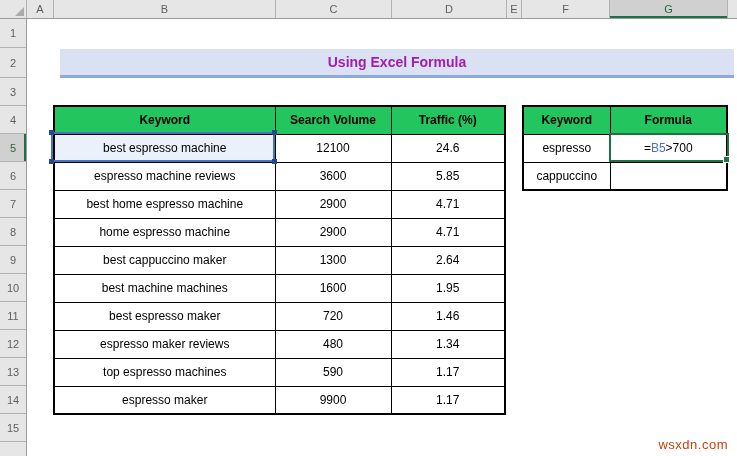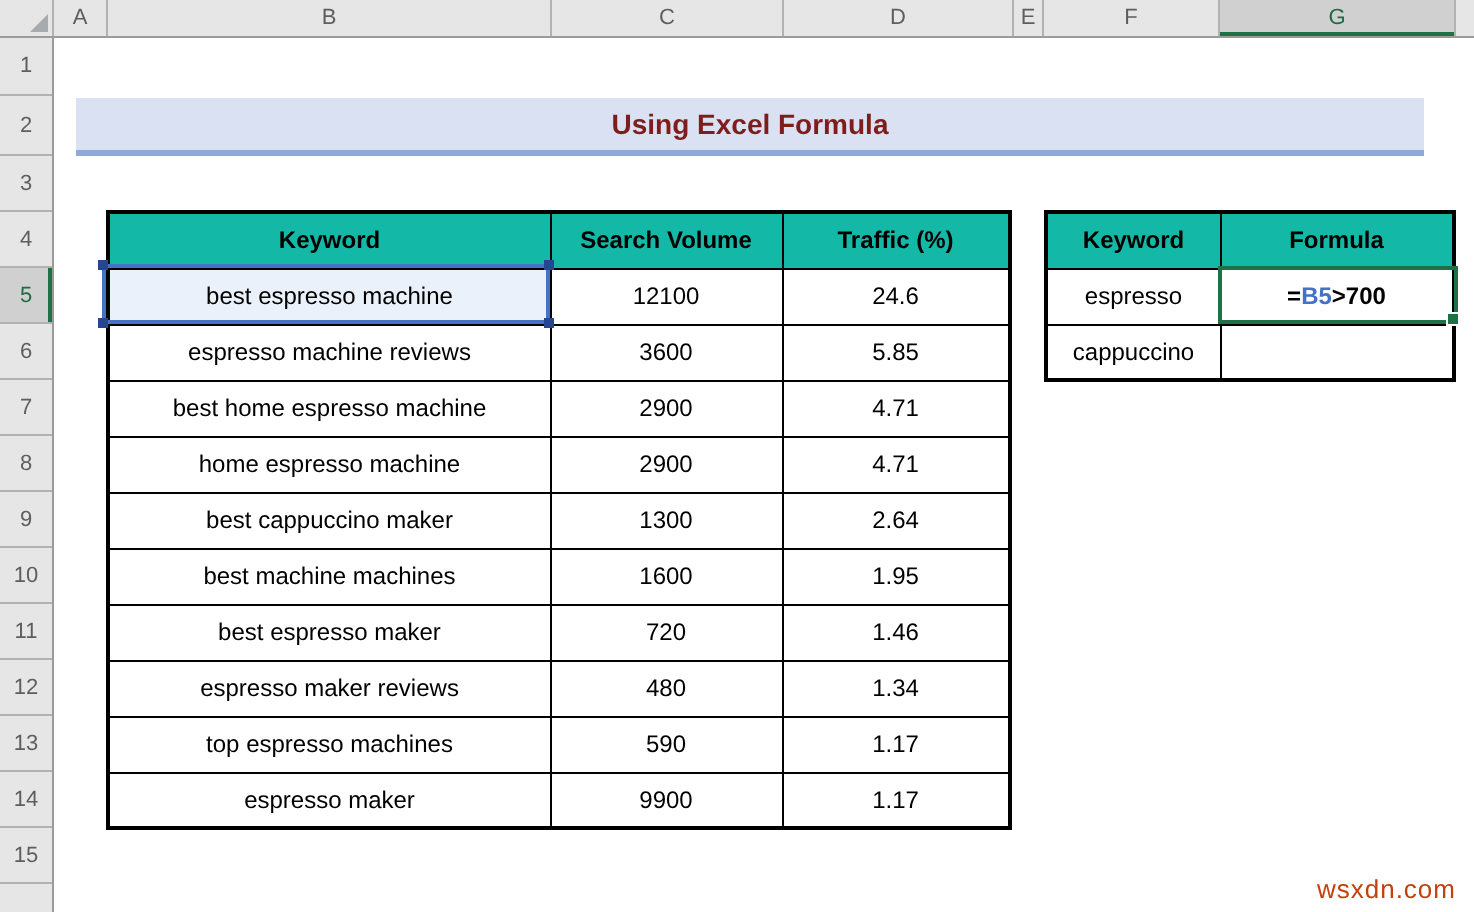--- a/index.html
+++ b/index.html
@@ -17,33 +17,33 @@
   .col-hdr.active{background:#D0D0D0;box-shadow:inset 0 -2px 0 #1E7145;color:#1E6B41;}
   .corner{position:absolute;left:0;top:0;width:27px;height:18px;background:#E6E6E6;border-right:1px solid #B2B2B2;box-sizing:border-box;}
   .corner .tri{position:absolute;right:2px;bottom:2px;width:0;height:0;
     border-left:9px solid transparent;border-bottom:9px solid #A8ABAD;}
   .row-strip{position:absolute;left:0;top:19px;width:27px;height:437px;background:#E6E6E6;border-right:1px solid #9B9B9B;box-sizing:border-box;}
   .row-hdr{position:absolute;left:0;width:26px;box-sizing:border-box;
     border-bottom:1px solid #B2B2B2;display:flex;align-items:center;justify-content:center;
     font-size:11px;color:#5E5E5E;background:#E6E6E6;cursor:pointer;}
   .row-hdr.active{background:#D0D0D0;box-shadow:inset -2px 0 0 #1E7145;color:#1E6B41;}
   
-  .title-band{position:absolute;left:38px;top:49px;width:674px;height:26px;
+  .title-band{position:absolute;left:60px;top:49px;width:674px;height:26px;
     background:#D9E1F2;border-bottom:3px solid #8EA9DB;
     display:flex;align-items:center;justify-content:center;
-    font-weight:bold;font-size:14px;color:#7f1d1d;cursor:cell;}
+    font-weight:bold;font-size:14px;color:#a21caf;cursor:cell;}
   
   table.sheet{border-collapse:collapse;position:absolute;table-layout:fixed;}
   table.sheet td{border:1px solid #000;box-sizing:border-box;text-align:center;
     font-size:12px;color:#000;padding:0 2px;overflow:hidden;white-space:nowrap;cursor:cell;}
-  table.sheet td.hdr{background:#14b8a6;font-weight:bold;}
+  table.sheet td.hdr{background:#22c55e;font-weight:bold;}
   table.main{left:53px;top:105px;border:2px solid #000;}
   table.formula{left:522px;top:105px;border:2px solid #000;}
   td.ref-fill{background:#EAF1FA;}
-  td.formula-cell{text-align:left;padding-left:3px;font-weight:bold;}
+  td.formula-cell{text-align:left;padding-left:3px;}
   .tok-ref{color:#4472C4;}
   
   .ref-box{position:absolute;left:51px;top:132px;width:224px;height:30px;
     border:2px solid #4472C4;box-sizing:border-box;pointer-events:none;}
   .ref-box .h{position:absolute;width:5px;height:5px;background:#24478F;}
   .ref-box .h.tl{left:-4px;top:-4px;} .ref-box .h.tr{right:-4px;top:-4px;}
   .ref-box .h.bl{left:-4px;bottom:-4px;} .ref-box .h.br{right:-4px;bottom:-4px;}
   .active-box{position:absolute;left:609px;top:133px;width:120px;height:29px;
     border:2px solid #1E7145;box-sizing:border-box;pointer-events:none;}
   .active-box .fill-handle{position:absolute;right:-3px;bottom:-3px;width:5px;height:5px;background:#1E7145;border:1px solid #fff;}

